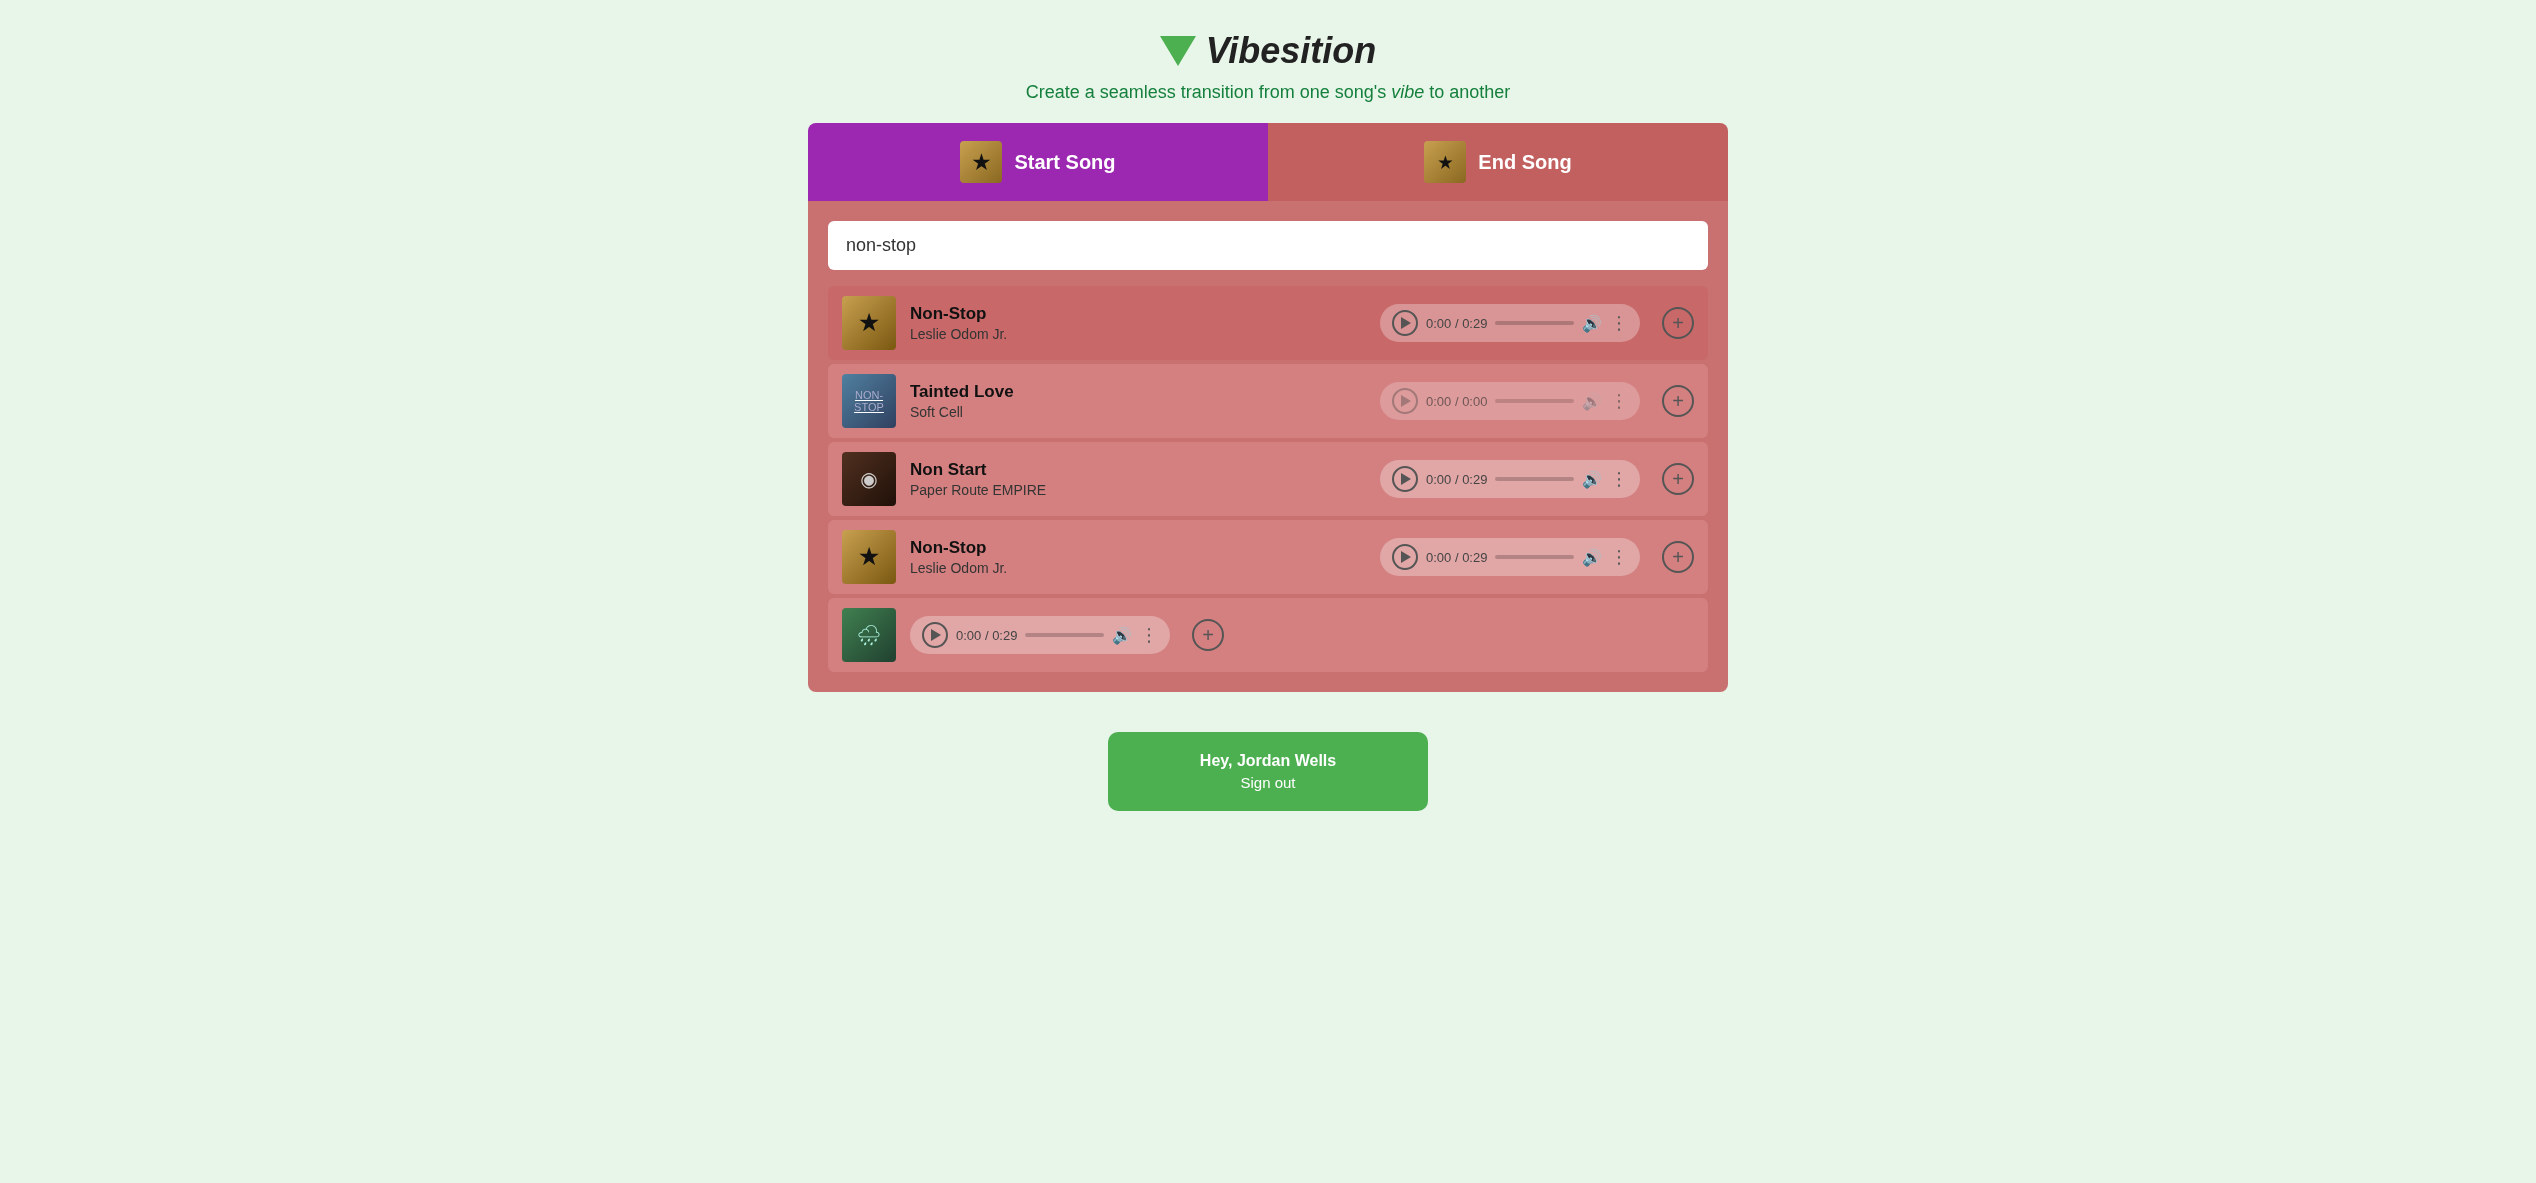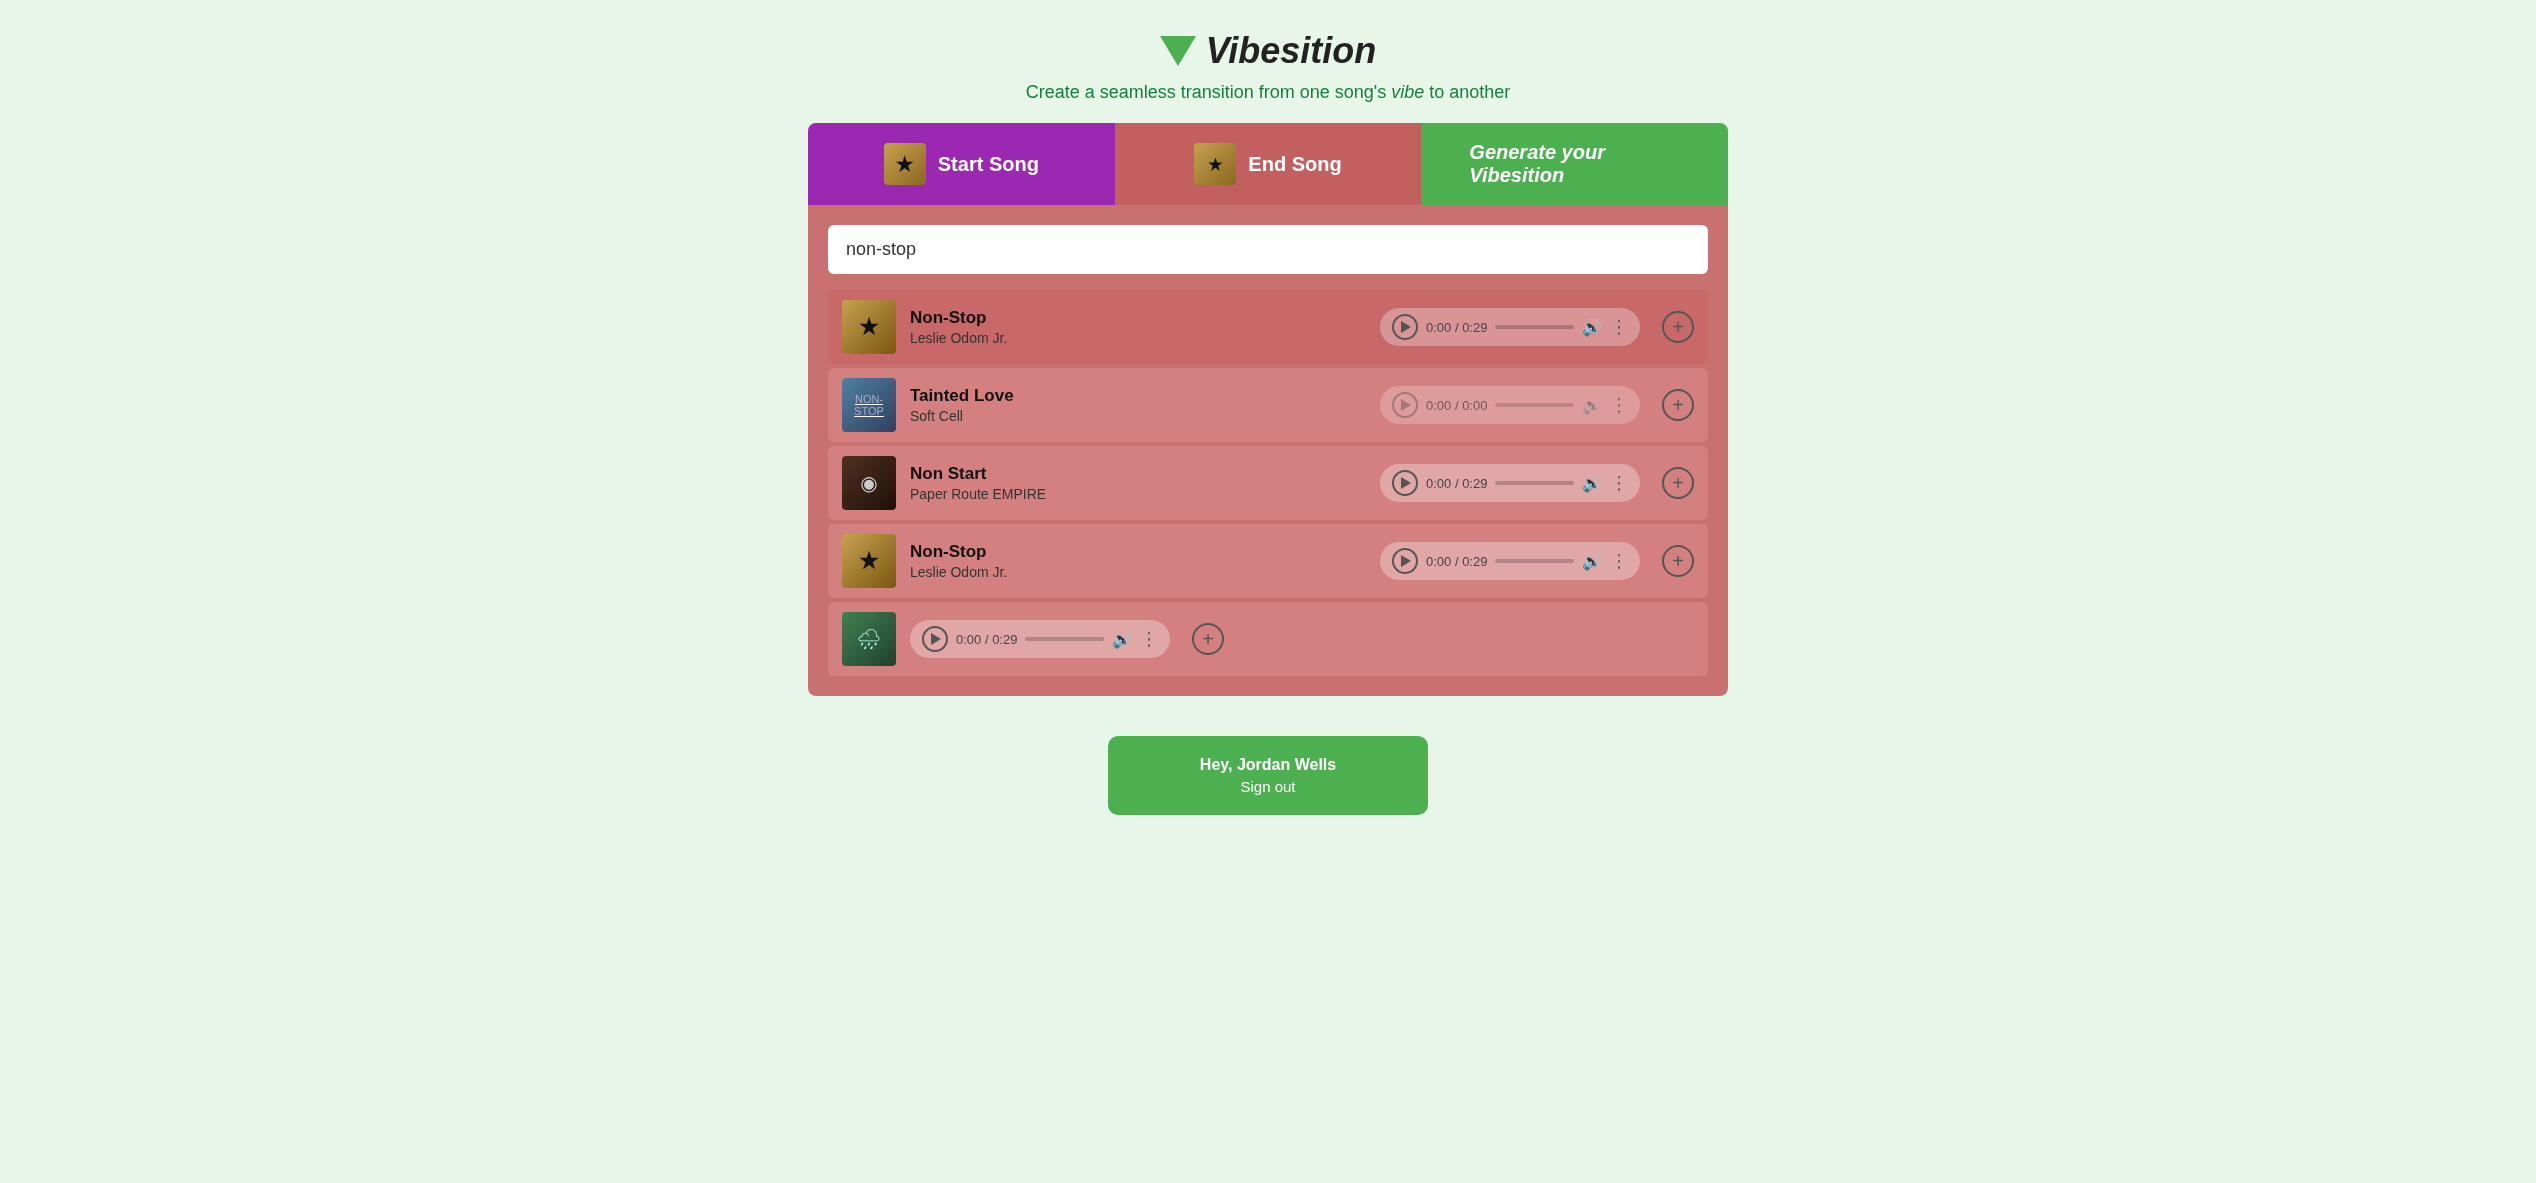--- a/index.html
+++ b/index.html
@@ -379,25 +379,20 @@
 <div class="main-container">
   <div class="tab-bar">
     <div class="tab tab-start">
       <div class="tab-icon tab-icon-hamilton"></div>
       <span class="tab-label">Start Song</span>
     </div>
     <div class="tab tab-end">
       <div class="tab-icon tab-icon-hamilton-small"></div>
       <span class="tab-label">End Song</span>
     </div>
-    <div class="tab tab-generate">
-      <span class="tab-label">
-        <span>Generate your </span><em>Vibesition</em>
-      </span>
-    </div>
   </div>
 
   <div class="content-area">
     <input class="search-input" type="text" value="non-stop" placeholder="Search for a song..." style="">
 
     <div class="song-list">
 
       <div class="song-row" style="background-color:#c96868;">
         <div class="song-thumb thumb-hamilton"></div>
         <div class="song-info">

